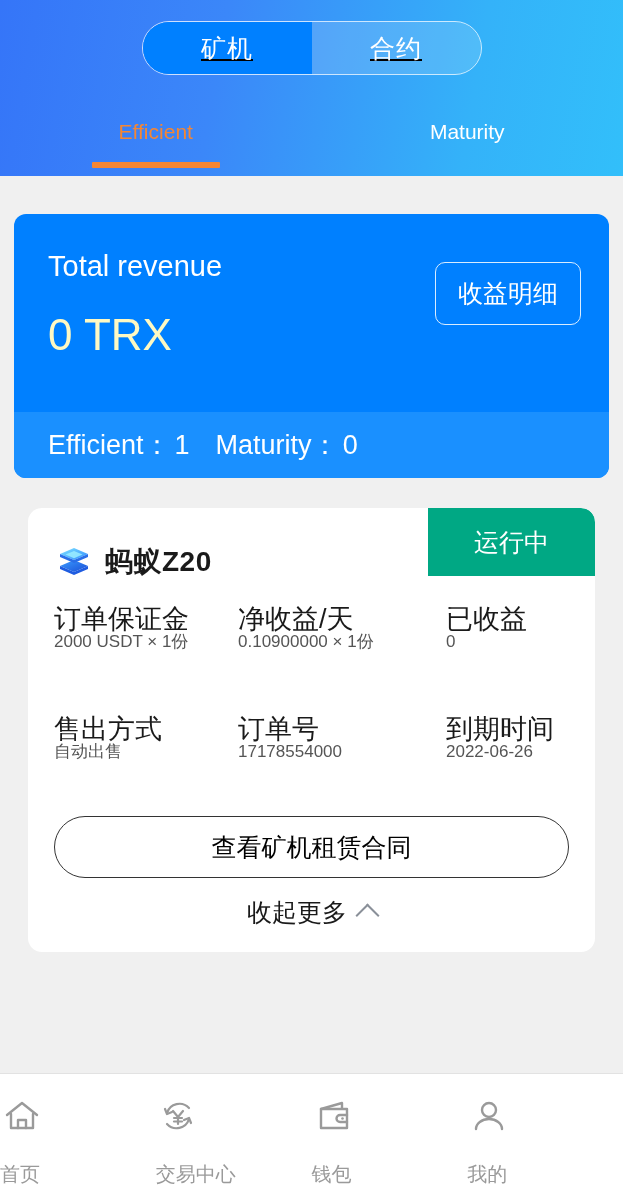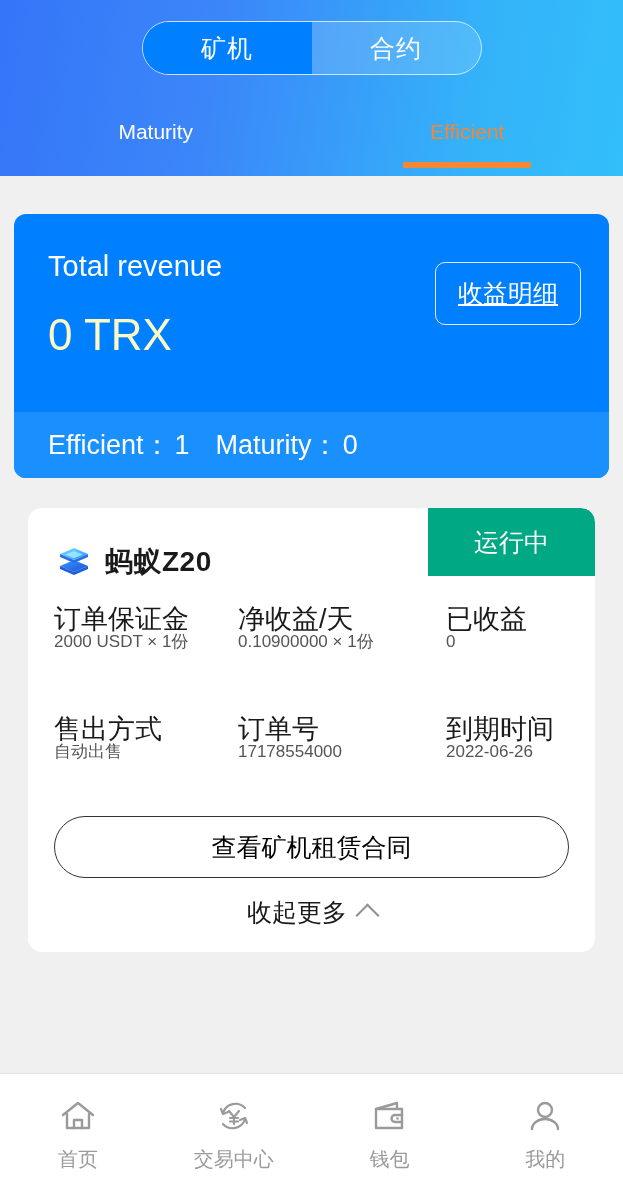--- a/index.html
+++ b/index.html
@@ -32,20 +32,21 @@
     position: absolute;
     top: 21px;
     left: 50%;
     transform: translateX(-50%);
     width: 340px;
     height: 54px;
     border: 1.5px solid rgba(255,255,255,0.75);
     border-radius: 27px;
     overflow: hidden;
     display: flex;
+    text-decoration: underline;
   }
   .seg-btn {
     flex: 1;
     display: flex;
     align-items: center;
     justify-content: center;
     font-size: 25px;
     color: #ffffff;
     letter-spacing: 1px;
     background: rgba(255,255,255,0.14);
@@ -114,21 +115,20 @@
   .detail-btn {
     position: absolute;
     top: 48px;
     right: 28px;
     padding: 14px 22px;
     border: 1.5px solid rgba(255,255,255,0.85);
     border-radius: 10px;
     font-size: 25px;
     color: #ffffff;
     background: transparent;
-    text-decoration: underline;
   }
   .revenue-bottom {
     height: 66px;
     background: #1a90ff;
     display: flex;
     align-items: center;
     padding-left: 34px;
     font-size: 27px;
     color: #ffffff;
     gap: 4px;
@@ -237,48 +237,47 @@
     width: 623px;
     height: 128px;
     background: #ffffff;
     border-top: 1px solid #e2e2e2;
     display: flex;
   }
   .nav-item {
     flex: 1;
     display: flex;
     flex-direction: column;
-    align-items: center;
     justify-content: flex-start;
     padding-top: 20px;
-    gap: 8px;
+    gap: 23px;
   }
   .nav-icon { width: 44px; height: 44px; display: block; }
   .nav-label { font-size: 20px; color: #9a9a9a; }
   .nav-item.active .nav-label { color: #1e90ff; }
 </style>
 </head>
 <body>
 
 <div class="screen">
 
   <div class="header">
 
     <div class="segmented">
       <div class="seg-btn active">矿机</div>
       <div class="seg-btn">合约</div>
     </div>
 
     <div class="subtabs">
-      <div class="subtab">
-        <span>Maturity</span>
-      </div>
       <div class="subtab active">
         <span>Efficient</span>
         <span class="underline"></span>
+      </div>
+      <div class="subtab">
+        <span>Maturity</span>
       </div>
     </div>
   </div>
 
   <div class="revenue-card">
     <div class="revenue-top">
       <div class="revenue-label">Total revenue</div>
       <div class="revenue-amount">0 TRX</div>
       <div class="detail-btn">收益明细</div>
     </div>

